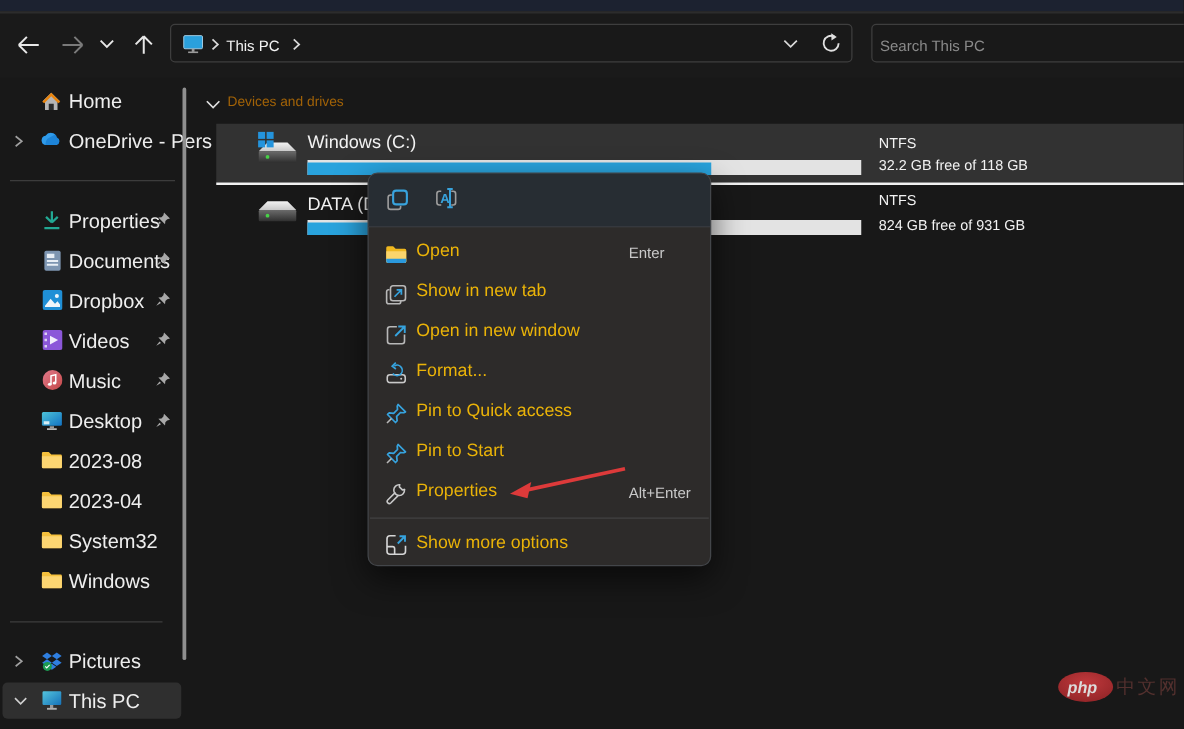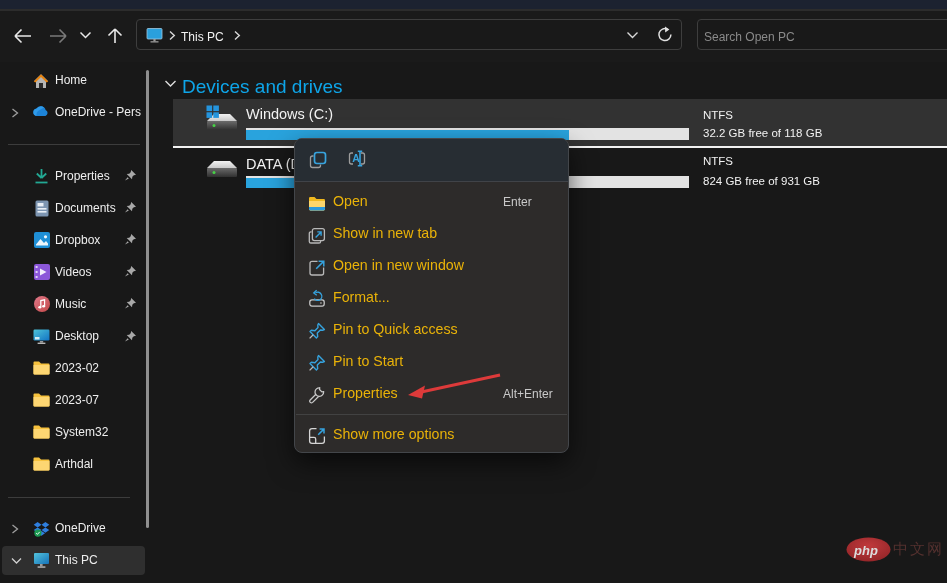--- a/index.html
+++ b/index.html
@@ -9,21 +9,21 @@
   #stage { position:relative; width:947px; height:583px; background:#181818; }
   .navstrip { left:0; top:0; width:947px; height:9px; background:#1c2230; }
   .navline  { left:0; top:9px; width:947px; height:2px; background:#2c2c2c; }
   .toolbar  { left:0; top:11px; width:947px; height:51px; background:#1a1a1a; }
   .bar { position:absolute; top:19px; height:31px; background:#191919;
          border:1px solid #3e3e3e; border-radius:4px; }
   .addr { left:136px; width:546px; }
   .search { left:697px; width:260px; }
   .crumbtext { position:absolute; left:44px; top:10px; font-size:12px; color:#f2f2f2; }
   .searchtext { position:absolute; left:6px; top:10px; font-size:12px; color:#8a8a8a; }
-  .sidebar-label { position:absolute; left:55px; font-size:12px; color:#eeeeee; }
+  .sidebar-label { position:absolute; left:55px; font-size:16px; color:#eeeeee; }
   .sep { position:absolute; height:1px; background:#3c3c3c; }
   .row-sel { left:173px; top:99px; width:774px; height:47px; background:#323232; }
   .row-line { left:173px; top:146px; width:774px; height:1.5px; background:#f2f2f2; }
   .name { position:absolute; font-size:14.5px; color:#f2f2f2; }
   .detail { position:absolute; font-size:11.5px; color:#f2f2f2; }
   .pbar { position:absolute; left:246px; width:443px; height:12px; background:#e3e3e3; }
   .pfill { position:absolute; left:0; top:1.5px; bottom:0; background:#29a3dd; }
   .menu { left:294px; top:138px; width:275px; height:315px; background:#2d2b2a;
           border:1px solid #43464a; border-radius:8px;
           box-shadow:0 10px 26px rgba(0,0,0,0.6); }
@@ -73,21 +73,21 @@
     <svg style="position:absolute;left:489px;top:11px" width="13" height="9" viewBox="0 0 13 9">
       <path d="M1.5 1.5 L6.5 6.5 L11.5 1.5" stroke="#d8d8d8" stroke-width="1.4" fill="none"></path>
     </svg>
     <svg style="position:absolute;left:519px;top:6px" width="18" height="18" viewBox="0 0 18 18">
       <path d="M11.5 3.2 A 6 6 0 1 0 14.9 8.6" stroke="#e0e0e0" stroke-width="1.5" fill="none"></path>
       <path d="M9.0 0.6 L13.4 3.6 L9.2 6.4" fill="#e0e0e0"></path>
     </svg>
   </div>
 
   <div class="bar search">
-      <div class="searchtext">Search Open PC</div>
+      <div class="searchtext">Search This PC</div>
     </div>
 
   <svg class="abs" style="left:33px;top:73px" width="16" height="16" viewBox="0 0 16 16">
     <path d="M1 8 L8 1.2 L15 8 L13 8 L13 15 L3 15 L3 8 Z" fill="#b5b5b5"></path>
     <path d="M0.8 8.4 L8 1.2 L15.2 8.4 L13.6 9.6 L8 4 L2.4 9.6 Z" fill="#e8830c"></path>
     <rect x="6" y="10" width="4" height="5" fill="#2a2a2a"></rect>
   </svg>
   <div class="sidebar-label" style="top:73px">Home</div>
 
   <svg class="abs" style="left:11px;top:108px" width="8" height="10" viewBox="0 0 8 10">
@@ -155,51 +155,51 @@
     <rect x="2" y="8" width="4.5" height="2.5" fill="#d5eef5"></rect>
     <rect x="6.8" y="12" width="3.4" height="1.6" fill="#9a9a9a"></rect>
     <rect x="4.6" y="13.6" width="7.8" height="1.4" fill="#b5b5b5"></rect>
   </svg>
   <div class="sidebar-label" style="top:329px">Desktop</div>
 
   <svg class="abs" style="left:33px;top:361px" width="17" height="14" viewBox="0 0 17 14">
     <path d="M0.5 1.5 Q0.5 0.5 1.5 0.5 L6 0.5 L8 2.5 L15.5 2.5 Q16.5 2.5 16.5 3.5 L16.5 12.5 Q16.5 13.5 15.5 13.5 L1.5 13.5 Q0.5 13.5 0.5 12.5 Z" fill="#f6c13d"></path>
     <path d="M0.5 4 L16.5 4 L16.5 12.5 Q16.5 13.5 15.5 13.5 L1.5 13.5 Q0.5 13.5 0.5 12.5 Z" fill="#fdd672"></path>
   </svg>
-  <div class="sidebar-label" style="top:361px">2023-02</div>
+  <div class="sidebar-label" style="top:361px">2023-08</div>
   <svg class="abs" style="left:33px;top:393px" width="17" height="14" viewBox="0 0 17 14">
     <path d="M0.5 1.5 Q0.5 0.5 1.5 0.5 L6 0.5 L8 2.5 L15.5 2.5 Q16.5 2.5 16.5 3.5 L16.5 12.5 Q16.5 13.5 15.5 13.5 L1.5 13.5 Q0.5 13.5 0.5 12.5 Z" fill="#f6c13d"></path>
     <path d="M0.5 4 L16.5 4 L16.5 12.5 Q16.5 13.5 15.5 13.5 L1.5 13.5 Q0.5 13.5 0.5 12.5 Z" fill="#fdd672"></path>
   </svg>
-  <div class="sidebar-label" style="top:393px">2023-07</div>
+  <div class="sidebar-label" style="top:393px">2023-04</div>
   <svg class="abs" style="left:33px;top:425px" width="17" height="14" viewBox="0 0 17 14">
     <path d="M0.5 1.5 Q0.5 0.5 1.5 0.5 L6 0.5 L8 2.5 L15.5 2.5 Q16.5 2.5 16.5 3.5 L16.5 12.5 Q16.5 13.5 15.5 13.5 L1.5 13.5 Q0.5 13.5 0.5 12.5 Z" fill="#f6c13d"></path>
     <path d="M0.5 4 L16.5 4 L16.5 12.5 Q16.5 13.5 15.5 13.5 L1.5 13.5 Q0.5 13.5 0.5 12.5 Z" fill="#fdd672"></path>
   </svg>
   <div class="sidebar-label" style="top:425px">System32</div>
   <svg class="abs" style="left:33px;top:457px" width="17" height="14" viewBox="0 0 17 14">
     <path d="M0.5 1.5 Q0.5 0.5 1.5 0.5 L6 0.5 L8 2.5 L15.5 2.5 Q16.5 2.5 16.5 3.5 L16.5 12.5 Q16.5 13.5 15.5 13.5 L1.5 13.5 Q0.5 13.5 0.5 12.5 Z" fill="#f6c13d"></path>
     <path d="M0.5 4 L16.5 4 L16.5 12.5 Q16.5 13.5 15.5 13.5 L1.5 13.5 Q0.5 13.5 0.5 12.5 Z" fill="#fdd672"></path>
   </svg>
-  <div class="sidebar-label" style="top:457px">Arthdal</div>
+  <div class="sidebar-label" style="top:457px">Windows</div>
   <div class="sep" style="left:8px;top:497px;width:122px"></div>
 
   <svg class="abs" style="left:11px;top:524px" width="8" height="10" viewBox="0 0 8 10">
     <path d="M1.5 1 L6.5 5 L1.5 9" stroke="#9f9f9f" stroke-width="1.3" fill="none"></path>
   </svg>
   <svg class="abs" style="left:33px;top:521px" width="17" height="17" viewBox="0 0 17 17">
     <path d="M4.6 1 L8.5 3.7 L4.6 6.4 L0.7 3.7 Z" fill="#2f7fe0"></path>
     <path d="M12.4 1 L16.3 3.7 L12.4 6.4 L8.5 3.7 Z" fill="#2f7fe0"></path>
     <path d="M4.6 6.4 L8.5 9.1 L4.6 11.8 L0.7 9.1 Z" fill="#2f7fe0"></path>
     <path d="M12.4 6.4 L16.3 9.1 L12.4 11.8 L8.5 9.1 Z" fill="#2f7fe0"></path>
     <path d="M8.5 9.9 L12 12.3 L8.5 14.7 L5 12.3 Z" fill="#2f7fe0"></path>
     <circle cx="4.9" cy="12.1" r="3.6" fill="#1c9b52"></circle>
     <path d="M3.2 12.1 L4.4 13.4 L6.7 10.9" stroke="#ffffff" stroke-width="0.9" fill="none"></path>
   </svg>
-  <div class="sidebar-label" style="top:521px">OneDrive</div>
+  <div class="sidebar-label" style="top:521px">Pictures</div>
 
   <div class="abs" style="left:2px;top:546px;width:143px;height:29px;background:#2f2f2f;border-radius:4px"></div>
   <svg class="abs" style="left:11px;top:557px" width="11" height="8" viewBox="0 0 11 8">
     <path d="M1 1.5 L5.5 6 L10 1.5" stroke="#cfcfcf" stroke-width="1.3" fill="none"></path>
   </svg>
   <svg class="abs" style="left:33px;top:552px" width="17" height="16" viewBox="0 0 17 16">
     <defs>
         <linearGradient id="pcg" x1="0" y1="0" x2="1" y2="1">
       <stop offset="0" stop-color="#53c4dd"></stop>
           <stop offset="1" stop-color="#1672b9"></stop>
@@ -234,21 +234,21 @@
   <svg class="abs" style="left:124px;top:330px" width="13" height="13" viewBox="0 0 13 13">
       <path d="M7.2 1 L12 5.8 L9.8 6.3 L8.3 7.8 L8 10.3 L2.7 5 L5.2 4.7 L6.7 3.2 Z" fill="#a8a8a8"></path>
       <path d="M3.6 8.2 L1 11.6 L4.8 9.4" fill="#a8a8a8"></path>
     </svg>
 
   <div class="abs" style="left:146px;top:70px;width:3px;height:458px;background:#8f8f8f;border-radius:2px"></div>
 
   <svg class="abs" style="left:164px;top:79px" width="13" height="10" viewBox="0 0 13 10">
     <path d="M1.5 2 L6.5 7 L11.5 2" stroke="#dddddd" stroke-width="1.4" fill="none"></path>
   </svg>
-  <div class="abs" style="left:182px;top:76px;font-size:19px;color:#0ea5e9">Devices and drives</div>
+  <div class="abs" style="left:182px;top:76px;font-size:11px;color:#a16207">Devices and drives</div>
 
   <div class="abs row-sel"></div>
   <div class="abs row-line"></div>
 
   <svg class="abs" style="left:205px;top:103px" width="34" height="28" viewBox="0 0 34 28">
     <defs>
       <linearGradient id="dtop" x1="0" y1="0" x2="0" y2="1">
         <stop offset="0" stop-color="#f2f2f2"></stop>
           <stop offset="1" stop-color="#c9c9c9"></stop>
       </linearGradient>

